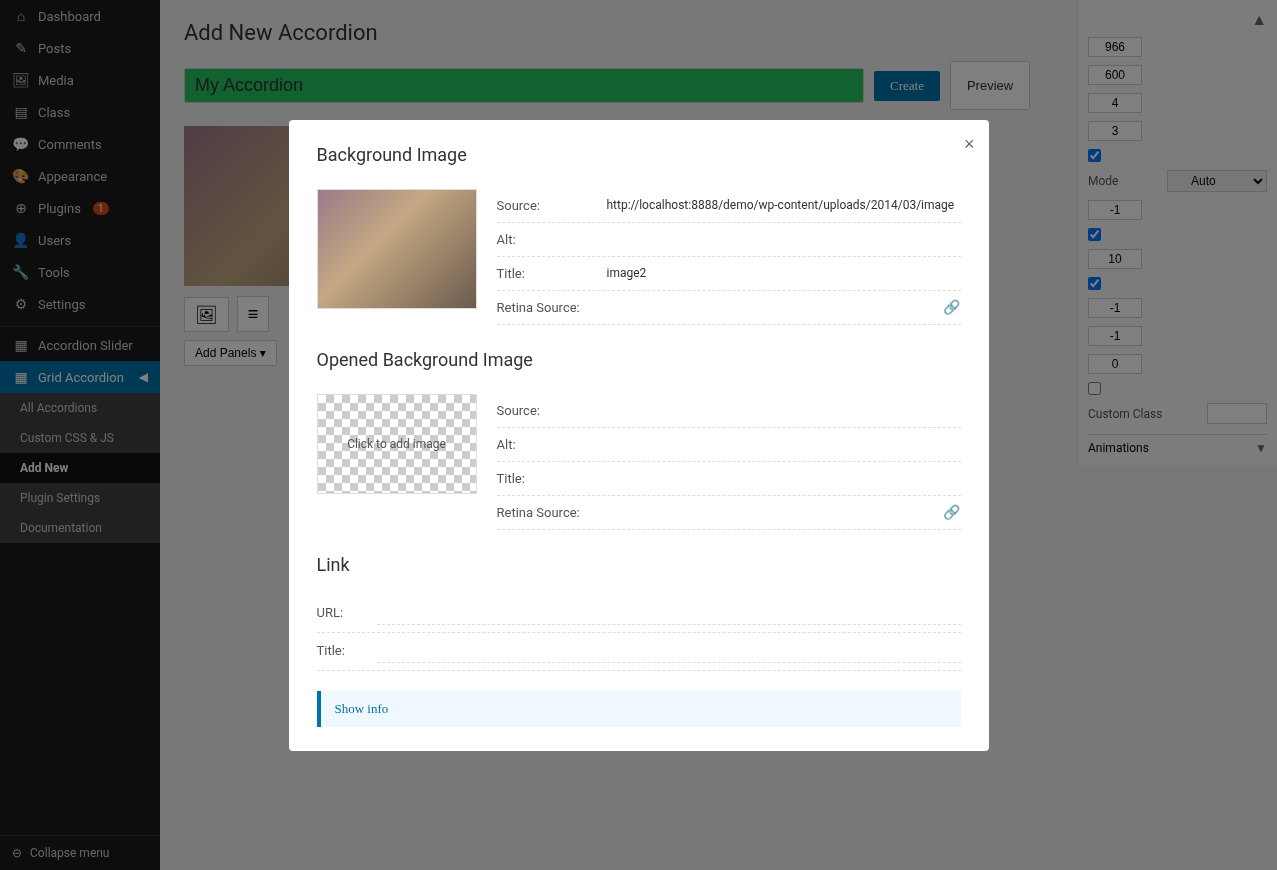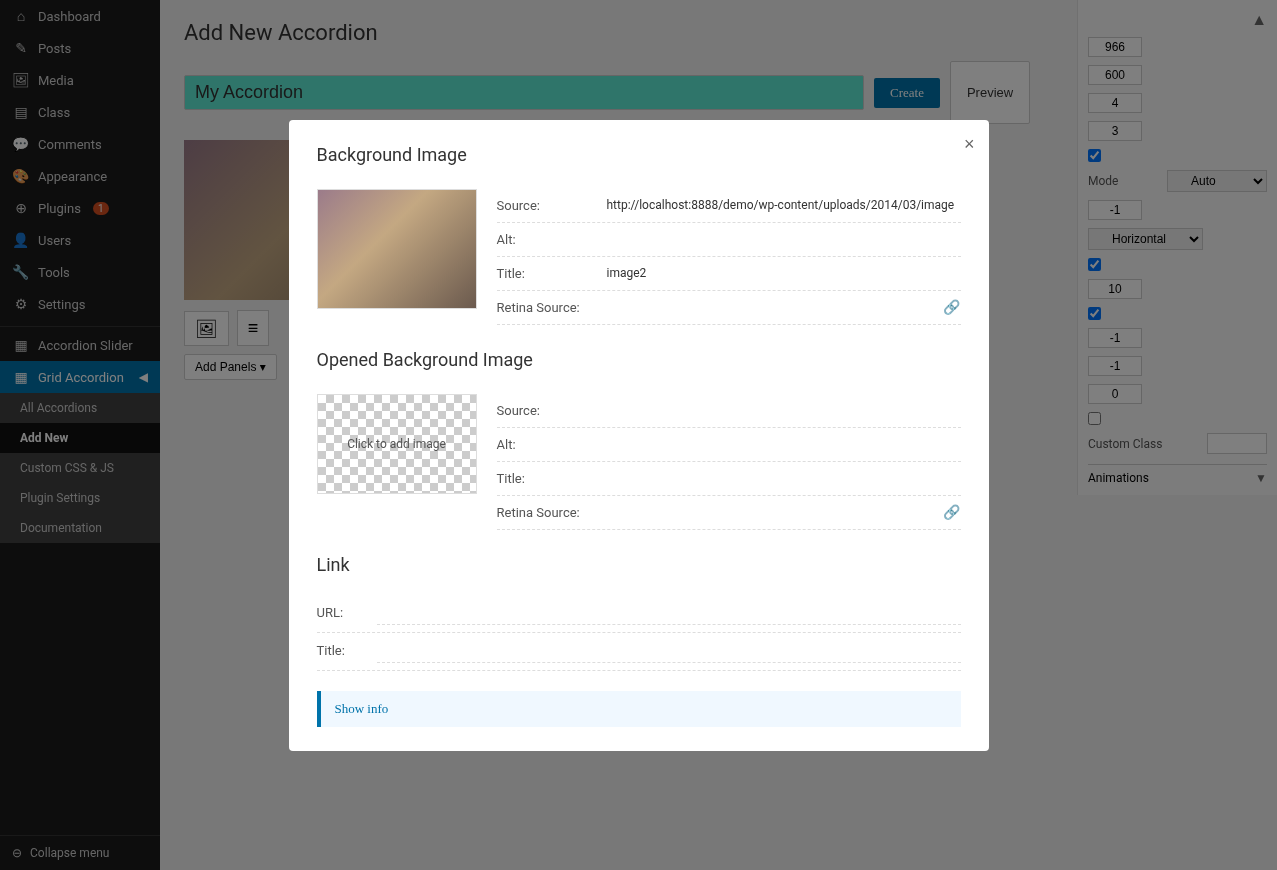--- a/index.html
+++ b/index.html
@@ -16,23 +16,23 @@
     .sub-menu .sidebar-item.active-sub { color: #fff; font-weight: bold; }
     .collapse-item { margin-top: auto; padding: 10px 12px; border-top: 1px solid #333; display: flex; align-items: center; gap: 8px; cursor: pointer; color: #ccc; font-size: 12px; }
 
     
     .main { flex: 1; overflow: auto; background: #f1f1f1; position: relative; }
     .main-inner { padding: 20px 24px; }
     .page-title { font-size: 22px; font-weight: 400; color: #333; margin-bottom: 16px; }
 
     
     .top-bar { display: flex; align-items: center; gap: 10px; margin-bottom: 16px; }
-    .accordion-name-input { flex: 1; max-width: 680px; padding: 6px 10px; font-size: 18px; border: 1px solid #ccc; background: #5eead4; border-radius: 2px; color: #333; }
+    .accordion-name-input { flex: 1; max-width: 680px; padding: 6px 10px; font-size: 18px; border: 1px solid #ccc; background: #22c55e; border-radius: 2px; color: #333; }
     .btn-create { background: #0073aa; color: #fff; border: none; padding: 7px 16px; font-size: 13px; border-radius: 2px; cursor: pointer; font-family: Liberation Serif, serif; }
-    .btn-preview { background: #fff; color: #333; border: 1px solid #ccc; padding: 23px 16px; font-size: 13px; border-radius: 2px; cursor: pointer; }
+    .btn-preview { background: #fff; color: #333; border: 1px solid #ccc; padding: 16px 16px; font-size: 13px; border-radius: 2px; cursor: pointer; }
 
     
     .bg-strip { display: flex; gap: 0; margin-bottom: 10px; }
     .bg-image-preview { width: 160px; height: 160px; background: linear-gradient(135deg, #9b7b8a 0%, #c4a882 40%, #6b5a4e 100%); object-fit: cover; flex-shrink: 0; }
     .btn-add-panels { background: #fff; border: 1px solid #ccc; padding: 5px 10px; font-size: 12px; cursor: pointer; border-radius: 2px; }
 
     
     .modal-overlay { position: fixed; inset: 0; background: rgba(0,0,0,0.5); z-index: 1000; display: flex; align-items: center; justify-content: center; }
     .modal { background: #fff; width: 700px; max-height: 640px; border-radius: 4px; overflow-y: auto; padding: 24px 28px; position: relative; }
     .modal-close { position: absolute; top: 14px; right: 14px; font-size: 18px; cursor: pointer; color: #666; background: none; border: none; }
@@ -118,25 +118,25 @@
   <div class="sidebar-item active" style="background:#0073aa; color:#fff;">
     <span class="icon">▦</span>
     <span>Grid Accordion</span>
     <span style="margin-left:auto; font-size:12px;">◀</span>
   </div>
 
   <div class="sub-menu">
     <div class="sidebar-item sub-menu">
       <span>All Accordions</span>
     </div>
+    <div class="sidebar-item sub-menu">
+      <span>Custom CSS &amp; JS</span>
+    </div>
     <div class="sidebar-item sub-menu active-sub" style="color:#fff; font-weight:bold; background:#111;">
       <span>Add New</span>
-    </div>
-    <div class="sidebar-item sub-menu">
-      <span>Custom CSS &amp; JS</span>
     </div>
     <div class="sidebar-item sub-menu">
       <span>Plugin Settings</span>
     </div>
     <div class="sidebar-item sub-menu">
       <span>Documentation</span>
     </div>
   </div>
 
   <div class="collapse-item">
@@ -190,25 +190,20 @@
       <input type="checkbox" checked="" class="checkbox-input" style="">
     </div>
     <div class="num-field-row">
       <span>Mode</span>
       <select class="select-input">
         <option>Auto</option><option>Manual</option>
       </select>
     </div>
     <div class="num-field-row">
       <input class="num-input" value="-1" style="">
-    </div>
-    <div class="num-field-row">
-      <select class="select-input">
-        <option>Horizontal</option><option>Vertical</option>
-      </select>
     </div>
     <div class="num-field-row">
       <input type="checkbox" checked="" class="checkbox-input" style="">
     </div>
     <div class="num-field-row">
       <input class="num-input" value="10" style="">
     </div>
     <div class="num-field-row">
       <input type="checkbox" checked="" class="checkbox-input" style="">
     </div>

